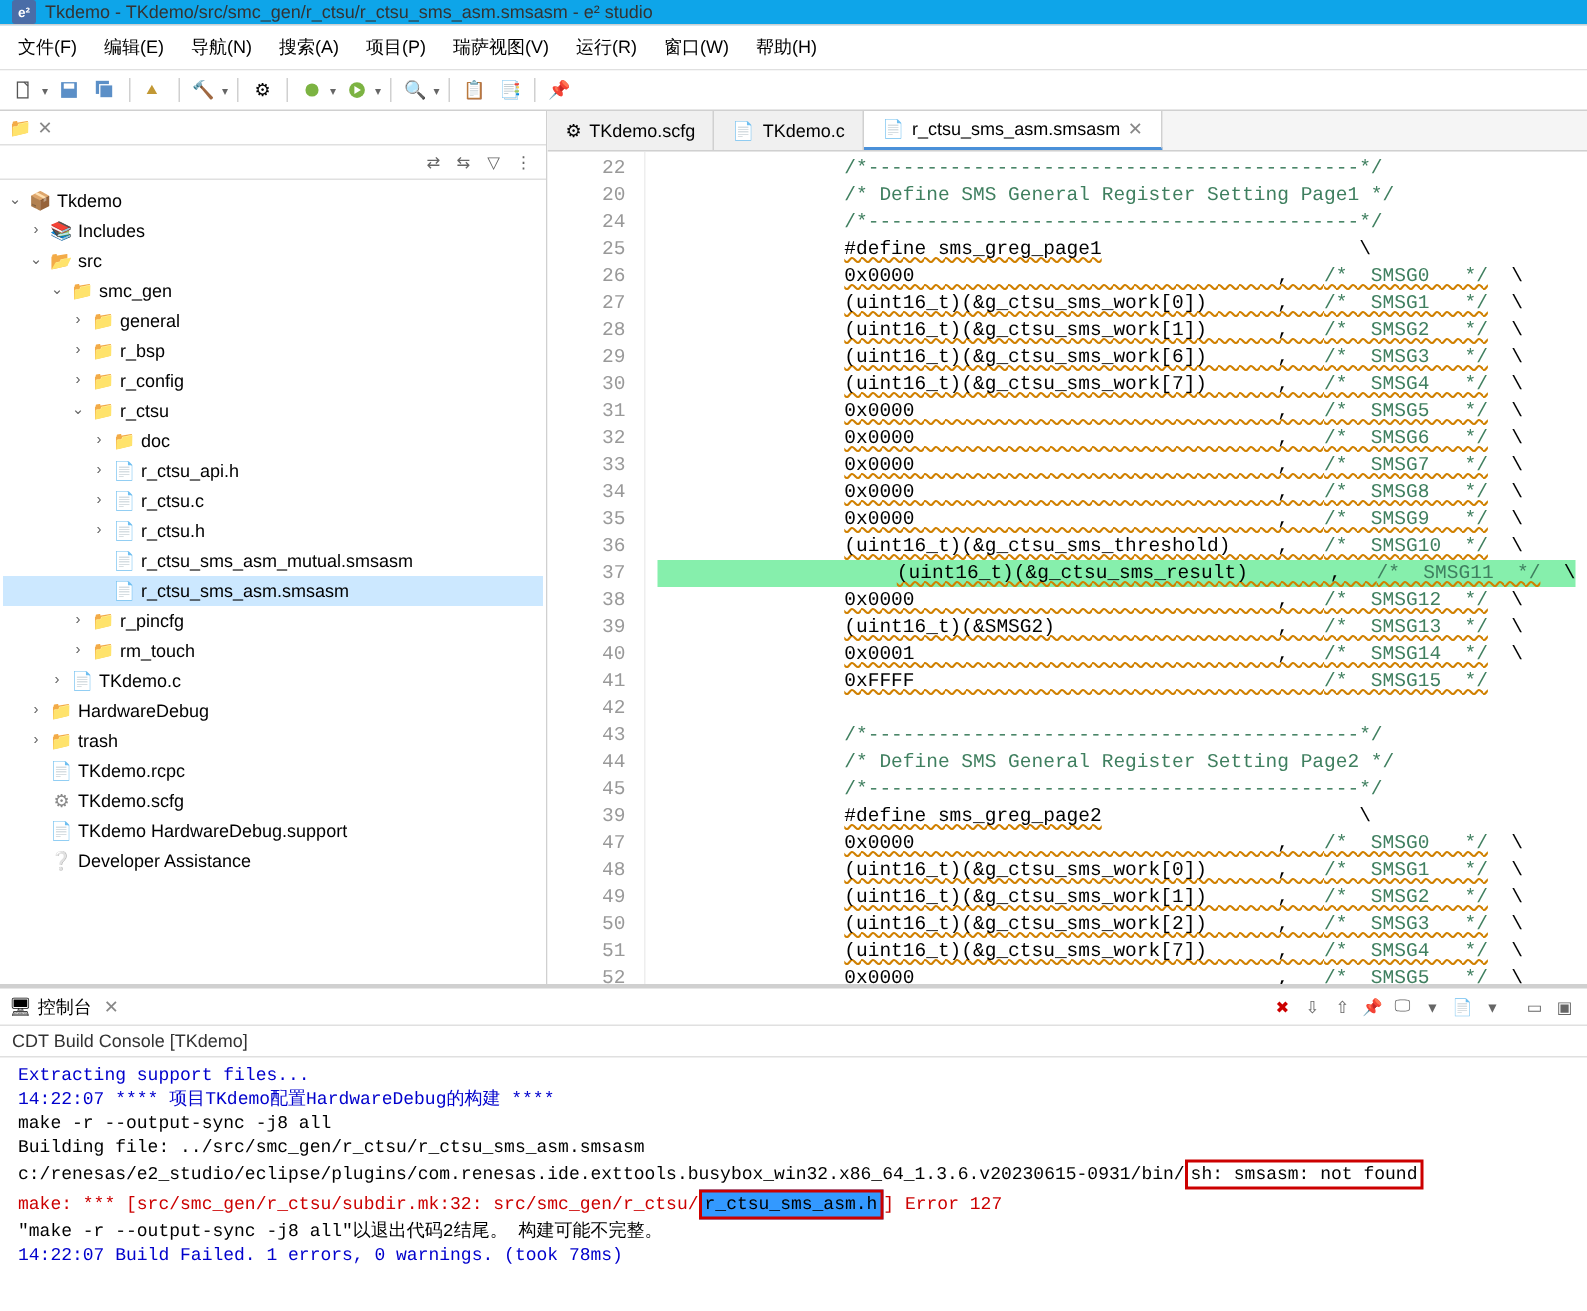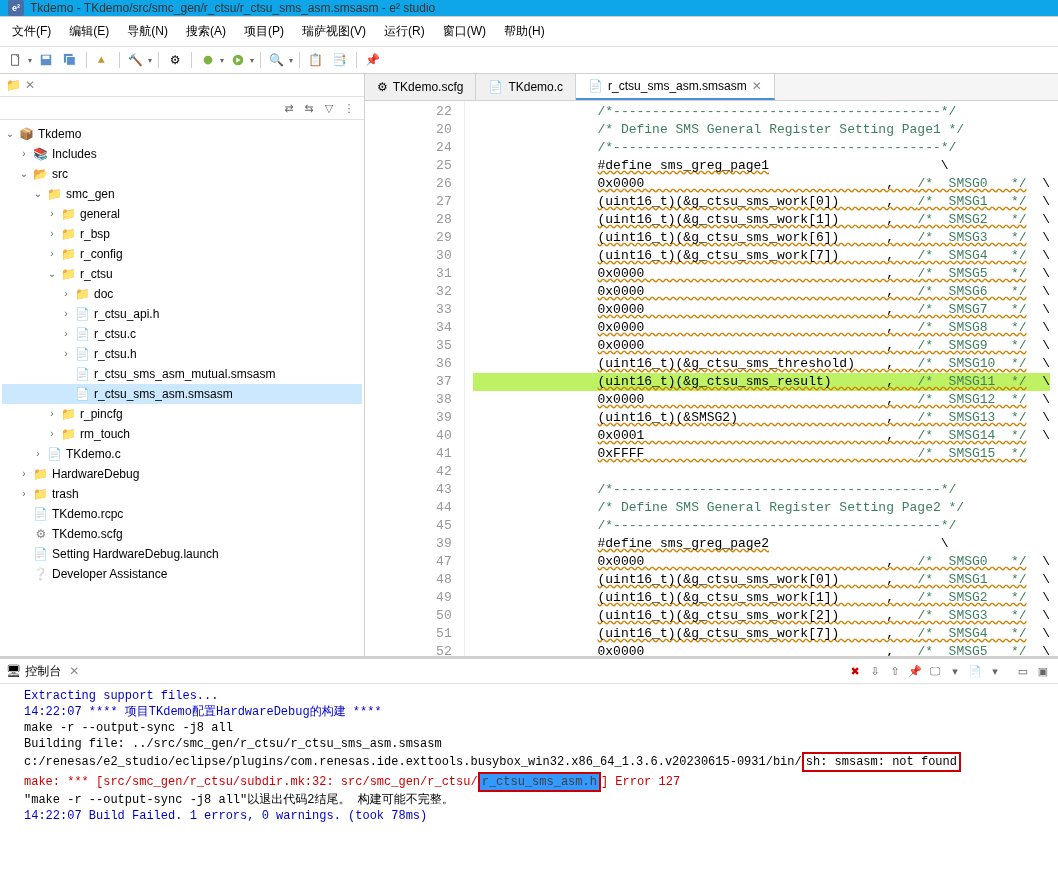--- a/index.html
+++ b/index.html
@@ -55,34 +55,34 @@
     .editor-area { flex: 1; display: flex; flex-direction: column; background: #fff; overflow: hidden; }
     .editor-tabs { display: flex; background: #f5f5f5; border-bottom: 1px solid #d0d0d0; }
     .editor-tab { padding: 5px 12px; display: flex; align-items: center; gap: 5px; border-right: 1px solid #d0d0d0; cursor: pointer; background: #f0f0f0; font-size: 12px; }
     .editor-tab.active { background: #fff; border-bottom: 2px solid #4a90d9; }
     .tab-close { color: #888; font-size: 12px; }
     
     .code-editor { flex: 1; display: flex; overflow: auto; font-family: Consolas, "Courier New", monospace; font-size: 13px; line-height: 18px; background: #fff; justify-content: flex-end; }
     .gutter { background: #fff; color: #999; text-align: right; padding: 2px 12px 2px 20px; user-select: none; border-right: 1px solid #eee; }
     .code-content { padding: 2px 8px; white-space: pre; color: #000; }
     .code-line { height: 18px; }
-    .code-line.highlight { background: #bef264; }
+    .code-line.highlight { background: #86efac; padding-left: 35px; }
     .c-comment { color: #3f7f5f; }
     .underline-span { text-decoration: underline wavy #d08000; text-decoration-skip-ink: none; }
     
     
     .console-panel { height: 218px; border-top: 3px solid #d0d0d0; background: #fff; display: flex; flex-direction: column; }
     .console-header { display: flex; align-items: center; padding: 3px 6px; border-bottom: 1px solid #e0e0e0; gap: 4px; }
     .console-tools { margin-left: auto; display: flex; gap: 2px; }
     .console-subtitle { padding: 3px 8px; border-bottom: 1px solid #e0e0e0; font-size: 12px; color: #333; }
-    .console-body { flex: 1; overflow: auto; padding: 4px 24px; font-family: Consolas, "Courier New", monospace; font-size: 12px; line-height: 16px; white-space: pre-wrap; }
+    .console-body { flex: 1; overflow: auto; padding: 4px 12px; font-family: Consolas, "Courier New", monospace; font-size: 12px; line-height: 16px; white-space: pre-wrap; }
     .con-blue { color: #0000cc; }
     .con-black { color: #000; }
     .con-red { color: #cc0000; }
-    .con-highlight { background: #3399ff; color: #404040; padding: 0 1px; }
+    .con-highlight { background: #3399ff; color: #000000; padding: 0 1px; }
     .con-box-red { border: 2px solid #cc0000; padding: 0 2px; display: inline-block; }
     
     
     svg { width: 14px; height: 14px; }
   </style>
 </head>
 <body>
 
 <div class="titlebar">
   <span class="app-icon">e²</span>
@@ -272,21 +272,21 @@
           <span>TKdemo.rcpc</span>
         </div>
         <div class="tree-node indent-1">
           <span class="tree-arrow"></span>
           <span class="tree-icon icon-gear">⚙</span>
           <span>TKdemo.scfg</span>
         </div>
         <div class="tree-node indent-1">
           <span class="tree-arrow"></span>
           <span class="tree-icon icon-file-generic">📄</span>
-          <span>Setting HardwareDebug.launch</span>
+          <span>TKdemo HardwareDebug.support</span>
         </div>
         <div class="tree-node indent-1">
           <span class="tree-arrow"></span>
           <span class="tree-icon icon-help">❔</span>
           <span>Developer Assistance</span>
         </div>
       </div>
   </div>
 
   <div class="editor-area">
@@ -356,14 +356,15 @@
       <span class="mini-btn">📌</span>
       <span class="mini-btn">🖵</span>
       <span class="mini-btn">▾</span>
       <span class="mini-btn">📄</span>
       <span class="mini-btn">▾</span>
       <span style="width:6px"></span>
       <span class="mini-btn">▭</span>
       <span class="mini-btn">▣</span>
     </div>
   </div>
+  <div class="console-subtitle">CDT Build Console [TKdemo]</div>
   <div class="console-body" id="console"><div class="con-blue">Extracting support files...</div><div class="con-blue">14:22:07 **** 项目TKdemo配置HardwareDebug的构建 ****</div><div class="con-black">make -r --output-sync -j8 all</div><div class="con-black">Building file: ../src/smc_gen/r_ctsu/r_ctsu_sms_asm.smsasm</div><div class="con-black"><span>c:/renesas/e2_studio/eclipse/plugins/com.renesas.ide.exttools.busybox_win32.x86_64_1.3.6.v20230615-0931/bin/</span><span class="con-box-red">sh: smsasm: not found</span></div><div class="con-red"><span>make: *** [src/smc_gen/r_ctsu/subdir.mk:32: src/smc_gen/r_ctsu/</span><span class="con-highlight con-box-red">r_ctsu_sms_asm.h</span><span>] Error 127</span></div><div class="con-black">"make -r --output-sync -j8 all"以退出代码2结尾。 构建可能不完整。</div><div class="con-black"></div><div class="con-blue">14:22:07 Build Failed. 1 errors, 0 warnings. (took 78ms)</div></div>
 </div>
 
 </body></html>

